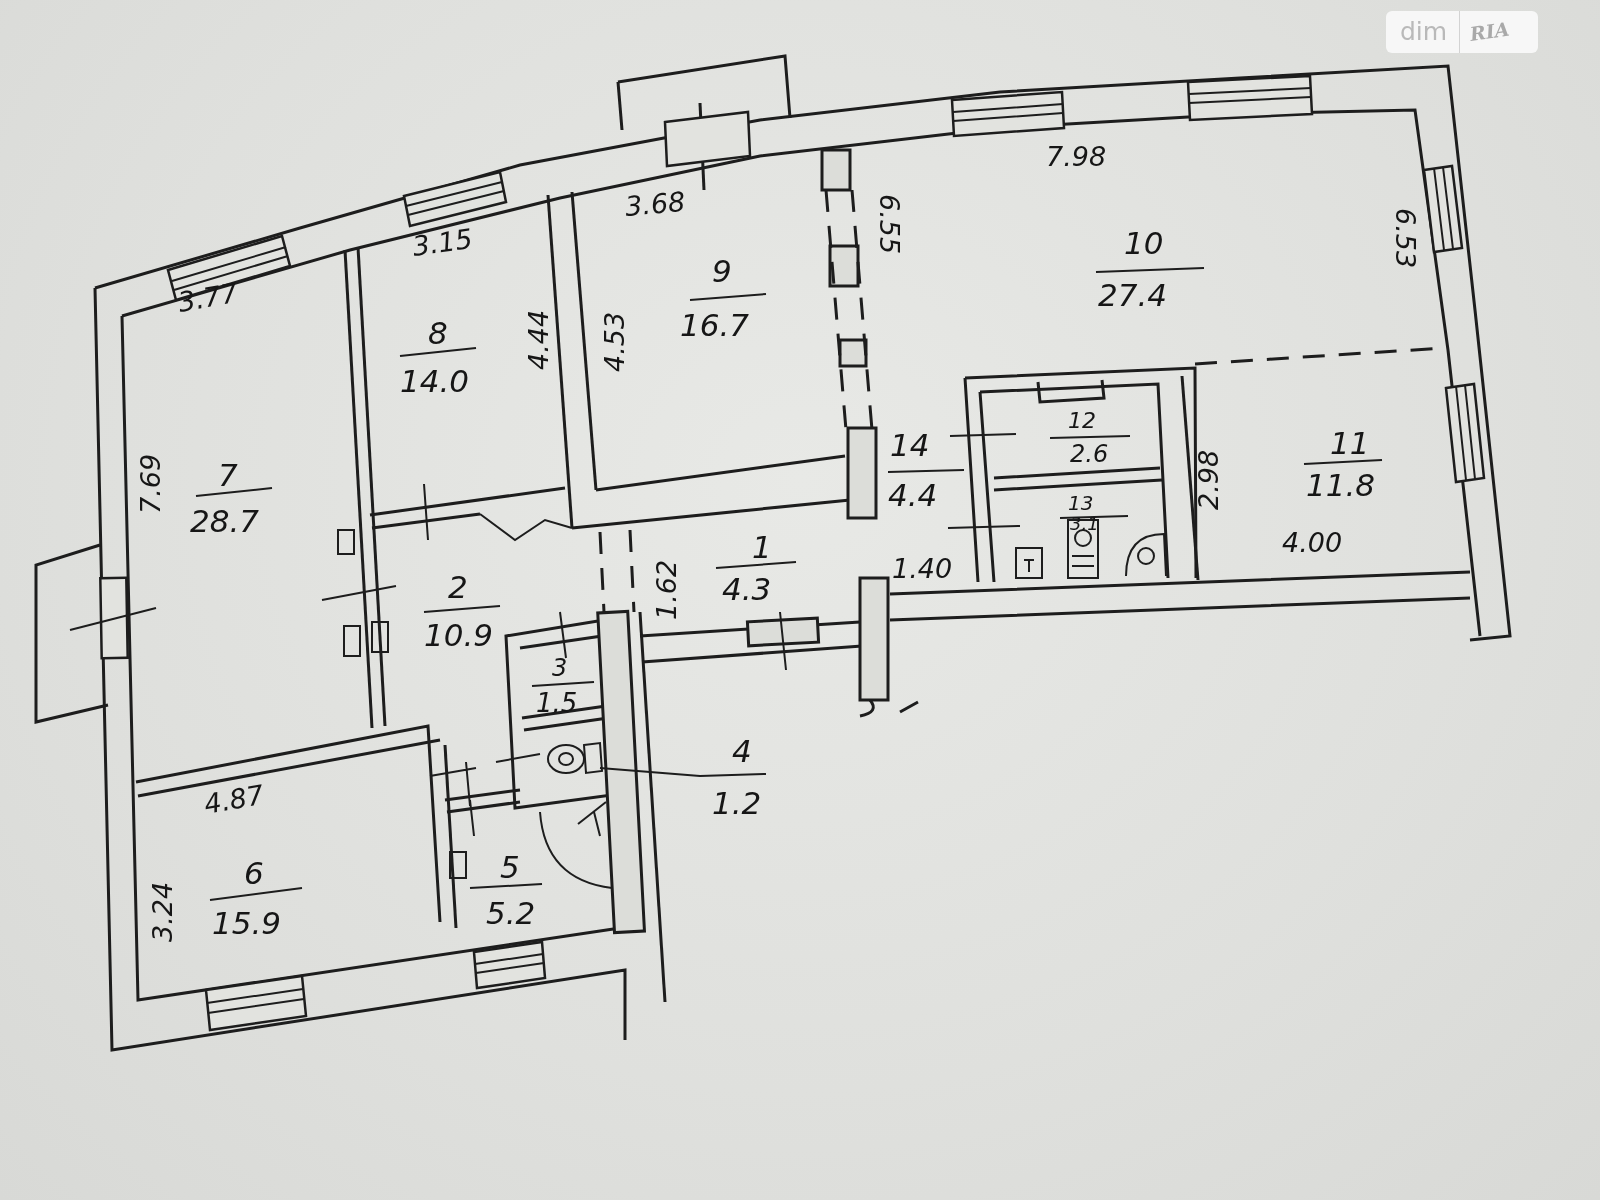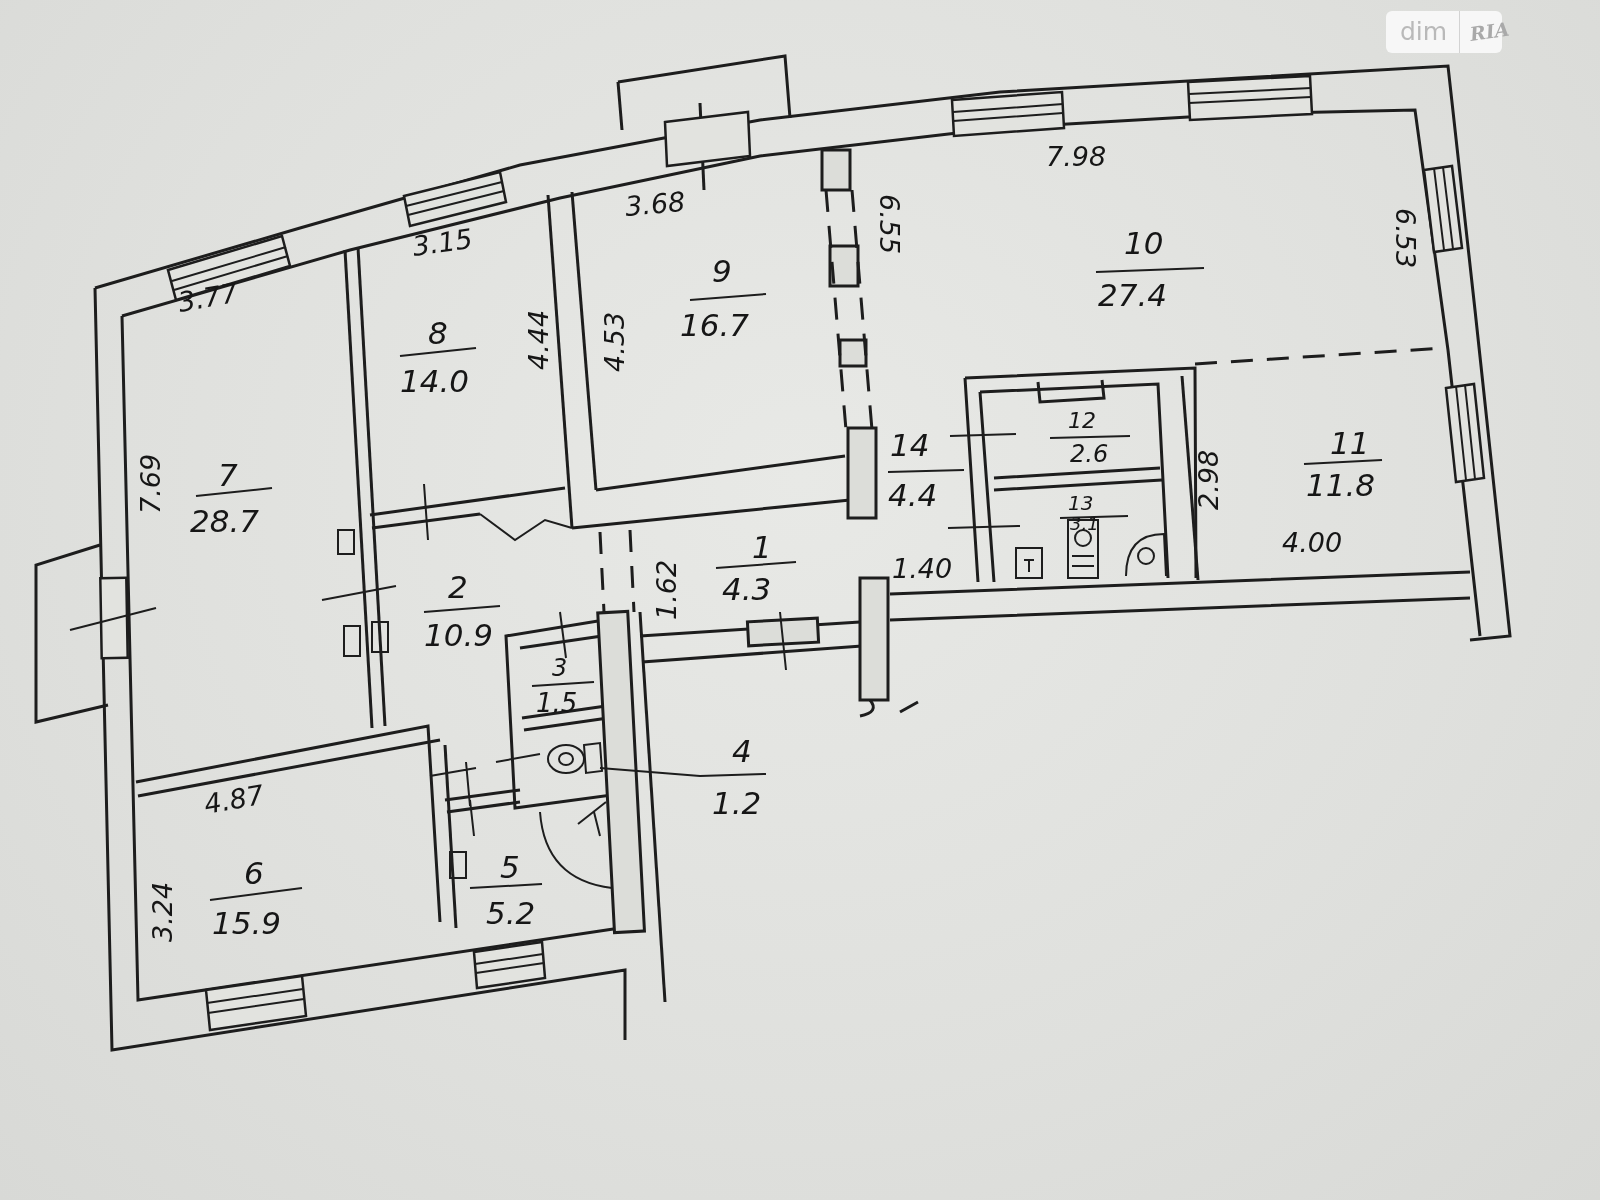--- a/index.html
+++ b/index.html
@@ -17,21 +17,21 @@
   .wall { fill: #dcddd9; stroke: #1d1d1d; stroke-width: 3; }
   .line { stroke: #1d1d1d; stroke-width: 3; fill: none; }
   .thin { stroke: #1d1d1d; stroke-width: 2; fill: none; }
   .dash { stroke: #1d1d1d; stroke-width: 3; fill: none; stroke-dasharray: 22 14; }
   .win  { fill: #e2e3df; stroke: #1d1d1d; stroke-width: 2.5; }
   .lbl  { font-family: "DejaVu Sans", sans-serif; font-style: italic; fill: #161616; }
   .num  { font-size: 31px; }
   .area { font-size: 31px; }
   .dim  { font-size: 27px; }
   .watermark {
-    position: absolute; left: 1386px; top: 11px; width: 116px; height: 42px;
+    position: absolute; left: 1386px; top: 11px; width: 152px; height: 42px;
     background: rgba(250,250,250,0.88); border-radius: 6px;
     display: flex; align-items: center; font-family: "DejaVu Sans", sans-serif;
   }
   .wm-dim { color: #b9b9b9; font-size: 25px; padding: 0 12px 0 14px; border-right: 1px solid #d3d3d3; line-height: 42px; }
   .wm-ria { color: #a9a9a9; font-size: 19px; font-family: "DejaVu Serif", serif; font-weight: bold; font-style: italic; padding-left: 10px; transform: rotate(-8deg); }
 </style>
 </head>
 <body>
 
 <div class="sheet">

